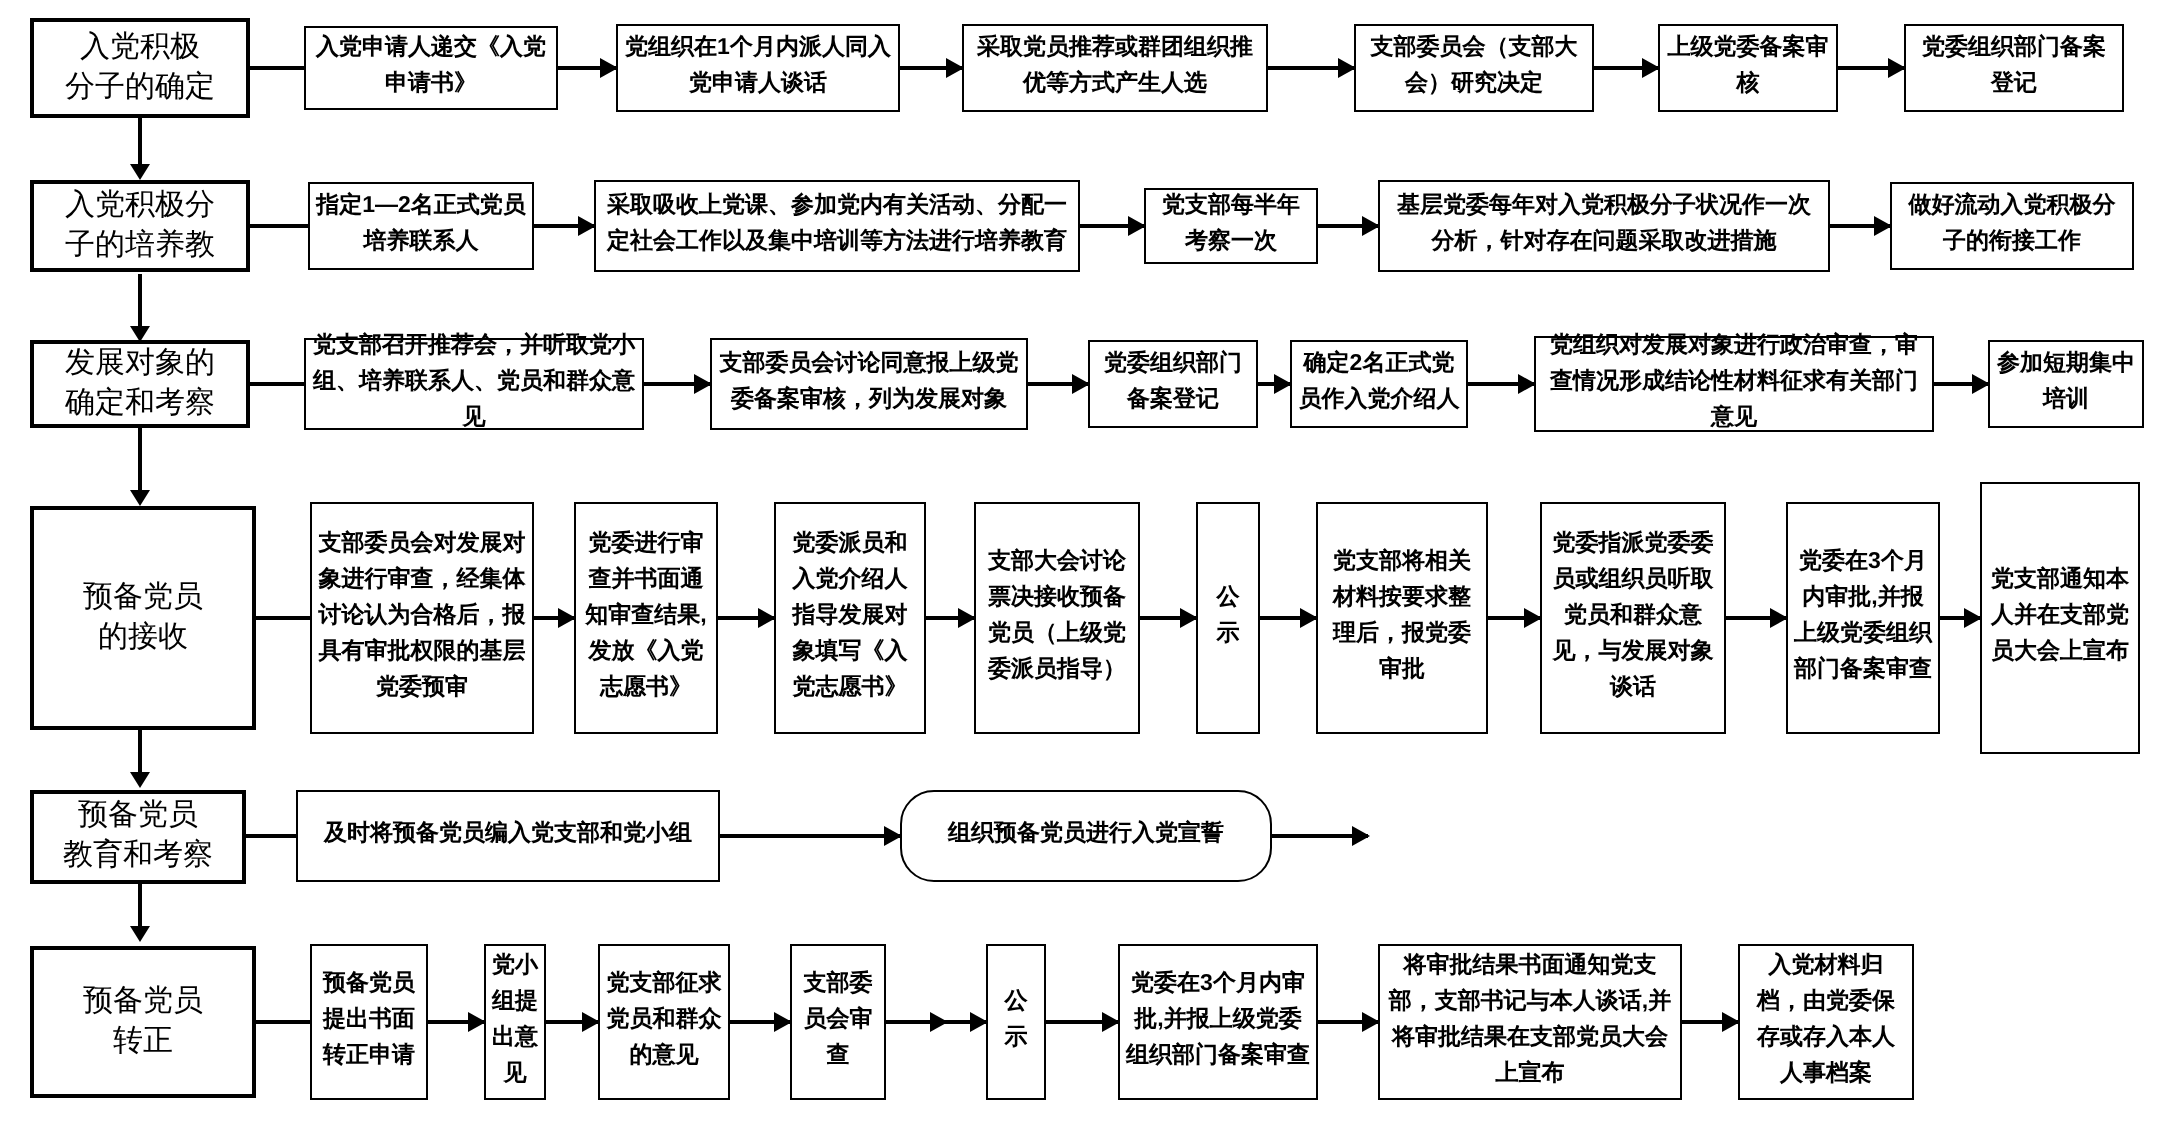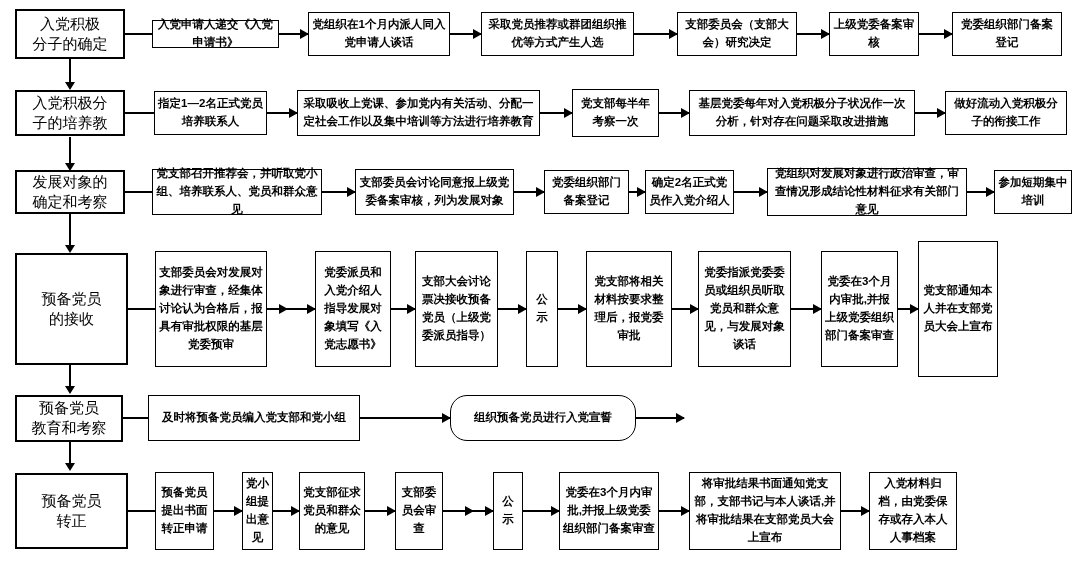--- a/index.html
+++ b/index.html
@@ -54,21 +54,21 @@
 </head>
 <body>
 
 <div id="canvas">
 
   <div class="row" style="top:8px;height:52px;">
     <div style="width:15px;"></div>
     <div class="stage" style="width:110px;height:50px;">入党积极
 分子的确定</div>
     <div class="hline" style="width:27px;"></div>
-    <div class="box" style="width:127px;height:28px;">入党申请人递交《入党申请书》</div>
+    <div class="box" style="width:127px;height:42px;">入党申请人递交《入党申请书》</div>
     <div class="arrow" style="width:29px;"></div>
     <div class="box" style="width:142px;height:44px;">党组织在1个月内派人同入党申请人谈话</div>
     <div class="arrow" style="width:31px;"></div>
     <div class="box" style="width:153px;height:44px;">采取党员推荐或群团组织推优等方式产生人选</div>
     <div class="arrow" style="width:43px;"></div>
     <div class="box" style="width:120px;height:44px;">支部委员会（支部大会）研究决定</div>
     <div class="arrow" style="width:32px;"></div>
     <div class="box" style="width:90px;height:44px;">上级党委备案审核</div>
     <div class="arrow" style="width:33px;"></div>
     <div class="box" style="width:110px;height:44px;">党委组织部门备案登记</div>
@@ -76,21 +76,21 @@
 
   <div class="row" style="top:88px;height:50px;">
     <div style="width:15px;"></div>
     <div class="stage" style="width:110px;height:46px;">入党积极分
 子的培养教</div>
     <div class="hline" style="width:29px;"></div>
     <div class="box" style="width:113px;height:44px;">指定1—2名正式党员培养联系人</div>
     <div class="arrow" style="width:30px;"></div>
     <div class="box" style="width:243px;height:46px;">采取吸收上党课、参加党内有关活动、分配一定社会工作以及集中培训等方法进行培养教育</div>
     <div class="arrow" style="width:32px;"></div>
-    <div class="box" style="width:87px;height:48px;">党支部每半年考察一次</div>
+    <div class="box" style="width:87px;height:38px;">党支部每半年考察一次</div>
     <div class="arrow" style="width:30px;"></div>
     <div class="box" style="width:226px;height:46px;">基层党委每年对入党积极分子状况作一次分析，针对存在问题采取改进措施</div>
     <div class="arrow" style="width:30px;"></div>
     <div class="box" style="width:122px;height:44px;">做好流动入党积极分子的衔接工作</div>
   </div>
 
   <div class="row" style="top:168px;height:48px;">
     <div style="width:15px;"></div>
     <div class="stage" style="width:110px;height:44px;">发展对象的
 确定和考察</div>
@@ -108,20 +108,21 @@
     <div class="box" style="width:78px;height:44px;">参加短期集中培训</div>
   </div>
 
   <div class="row" style="top:250px;height:118px;">
     <div style="width:15px;"></div>
     <div class="stage" style="width:113px;height:112px;">预备党员
 的接收</div>
     <div class="hline" style="width:27px;"></div>
     <div class="box" style="width:112px;height:116px;">支部委员会对发展对象进行审查，经集体讨论认为合格后，报具有审批权限的基层党委预审</div>
     <div class="arrow" style="width:20px;"></div>
+    <div class="box" style="width:72px;height:116px;">党委进行审查并书面通知审查结果,发放《入党志愿书》</div>
     <div class="arrow" style="width:28px;"></div>
     <div class="box" style="width:76px;height:116px;">党委派员和入党介绍人指导发展对象填写《入党志愿书》</div>
     <div class="arrow" style="width:24px;"></div>
     <div class="box" style="width:83px;height:116px;">支部大会讨论票决接收预备党员（上级党委派员指导）</div>
     <div class="arrow" style="width:28px;"></div>
     <div class="box narrow" style="width:32px;height:116px;">公示</div>
     <div class="arrow" style="width:28px;"></div>
     <div class="box" style="width:86px;height:116px;">党支部将相关材料按要求整理后，报党委审批</div>
     <div class="arrow" style="width:26px;"></div>
     <div class="box" style="width:93px;height:116px;">党委指派党委委员或组织员听取党员和群众意见，与发展对象谈话</div>

